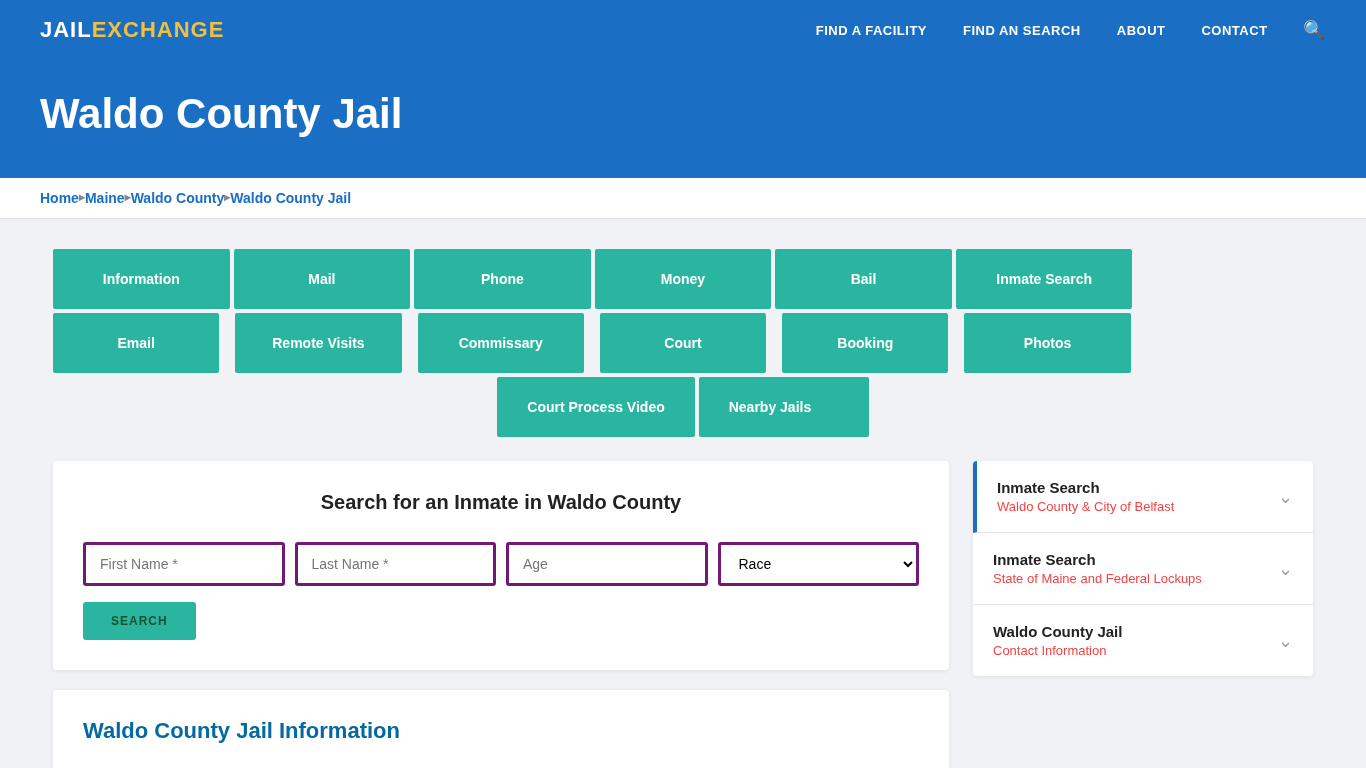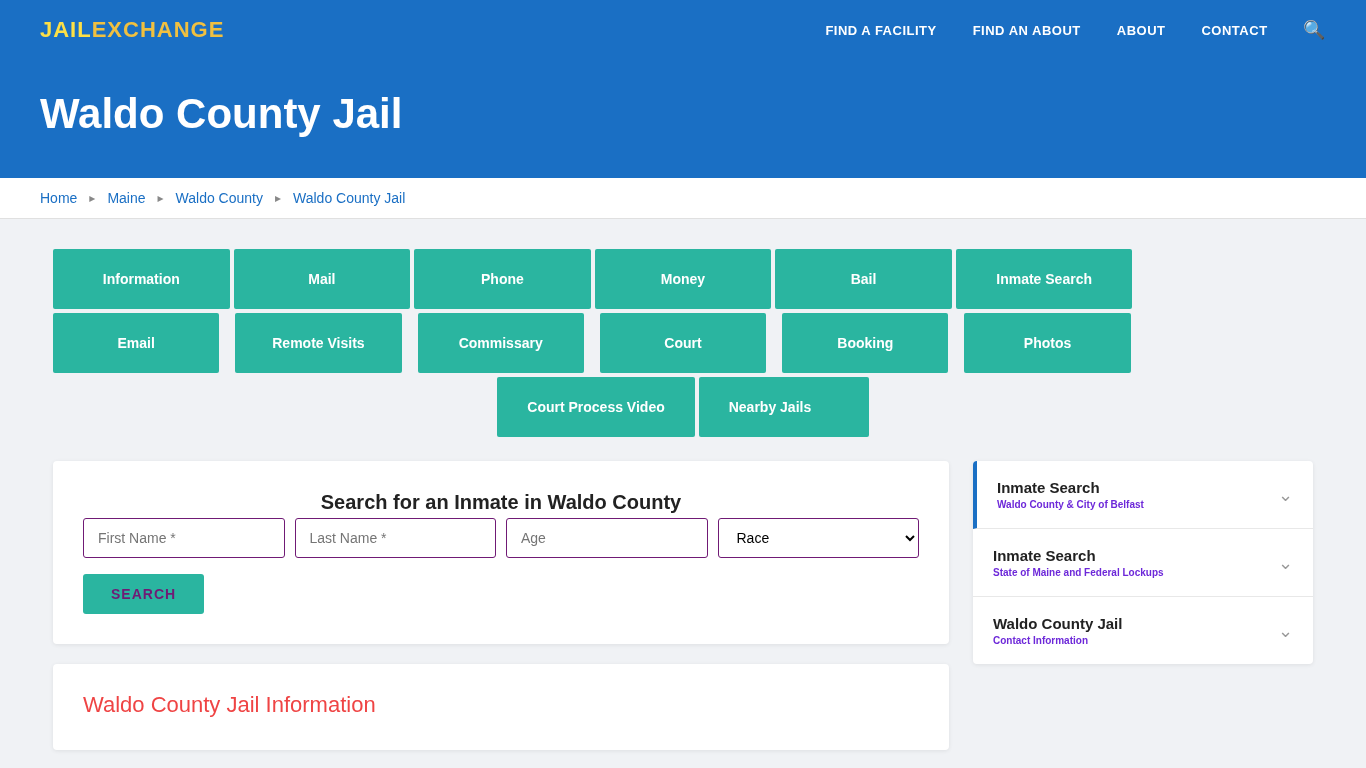--- a/index.html
+++ b/index.html
@@ -52,23 +52,23 @@
     }
 
     
     .breadcrumb-bar {
       background: #fff;
       padding: 12px 40px;
       border-bottom: 1px solid #e0e0e0;
     }
     .breadcrumb {
       display: flex;
-      align-items: center;
-      gap: 12px;
+      gap: 0;
       font-size: 14px;
+      font-weight: bold;
     }
     .breadcrumb a { color: #1a6fc4; text-decoration: none; }
     .breadcrumb .sep { color: #888; font-size: 12px; }
     .breadcrumb .current { color: #1a6fc4; }
 
     
     .main-content {
       max-width: 1300px;
       margin: 0 auto;
       padding: 30px 20px;
@@ -130,62 +130,62 @@
       background: #fff;
       border-radius: 4px;
       padding: 30px;
       margin-bottom: 20px;
       box-shadow: 0 1px 4px rgba(0,0,0,0.08);
     }
     .search-box h2 {
       text-align: center;
       font-size: 20px;
       font-weight: 700;
-      margin-bottom: 4px;
+      margin-bottom: 28px;
       color: #222;
     }
     .search-fields {
       display: flex;
       gap: 10px;
       margin-bottom: 16px;
       flex-wrap: wrap;
     }
     .search-fields input, .search-fields select {
-      border: 1px solid #701a75;
+      border: 3px solid #701a75;
       padding: 10px 14px;
       border-radius: 3px;
       font-size: 14px;
       flex: 1;
       min-width: 120px;
     }
     .search-fields select { background: #fff; }
     .search-btn {
       background: #2ab5a0;
-      color: #701a75;
+      color: #14532d;
       border: none;
       padding: 12px 28px;
-      font-size: 14px;
+      font-size: 12px;
       font-weight: 700;
       border-radius: 3px;
       cursor: pointer;
       letter-spacing: 1px;
       text-transform: uppercase;
     }
 
     
     .info-section {
       background: #fff;
       border-radius: 4px;
       padding: 28px 30px;
       box-shadow: 0 1px 4px rgba(0,0,0,0.08);
     }
     .info-section h2 {
       font-size: 22px;
-      font-weight: 400;
-      color: #ef4444;
+      font-weight: 700;
+      color: #0369a1;
       margin-bottom: 4px;
     }
 
     
     .sidebar-card {
       background: #fff;
       border-radius: 4px;
       box-shadow: 0 1px 4px rgba(0,0,0,0.08);
       overflow: hidden;
     }
@@ -203,40 +203,39 @@
       border-left: 4px solid #1a6fc4;
     }
     .sidebar-item-text {}
     .sidebar-item-title {
       font-size: 15px;
       font-weight: 700;
       color: #222;
       margin-bottom: 3px;
     }
     .sidebar-item-subtitle {
-      font-size: 10px;
-      color: #6d28d9;
-      font-weight: bold;
+      font-size: 13px;
+      color: #ef4444;
     }
     .sidebar-chevron {
       color: #999;
       font-size: 18px;
       flex-shrink: 0;
     }
   </style>
 </head>
 <body>
 
 <nav class="navbar">
   <div class="navbar-logo">
-    <span style="color: #fde047;">JAIL</span><span style="color:#f0c040;">EXCHANGE</span>
+    <span style="color: #ffffff;">JAIL</span><span style="color:#f0c040;">EXCHANGE</span>
   </div>
   <ul class="navbar-links">
     <li><a href="#">FIND A FACILITY</a></li>
-    <li><a href="#">FIND AN ABOUT</a></li>
+    <li><a href="#">FIND AN SEARCH</a></li>
     <li><a href="#">ABOUT</a></li>
     <li><a href="#">CONTACT</a></li>
     <li class="navbar-search-icon">🔍</li>
   </ul>
 </nav>
 
 <div class="hero">
   <h1>Waldo County Jail</h1>
 </div>
 

